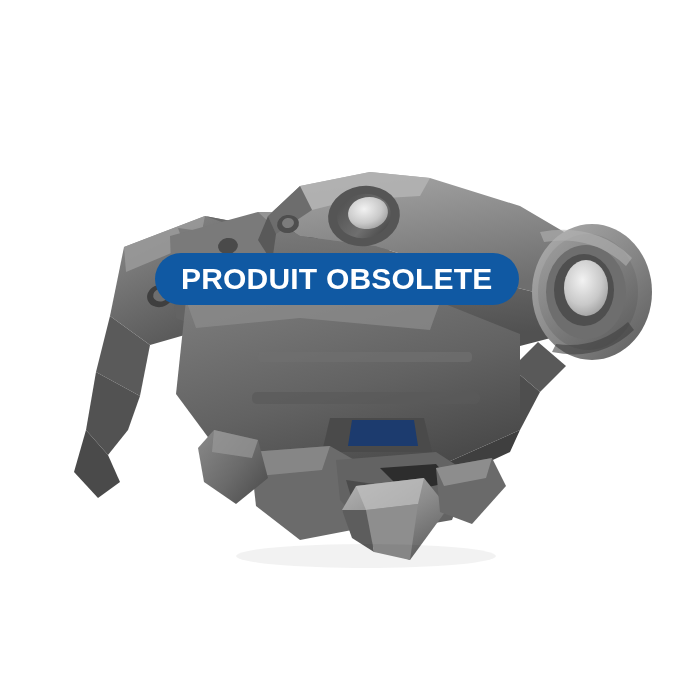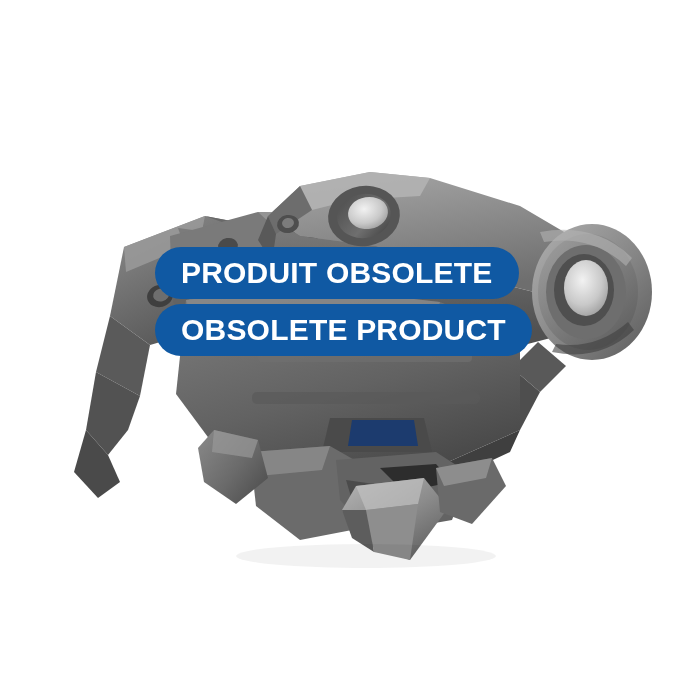--- a/index.html
+++ b/index.html
@@ -30,21 +30,21 @@
   #product-render svg {
     display: block;
     width: 700px;
     height: 700px;
   }
 
   
   #badge-stack {
     position: absolute;
     left: 155px;
-    top: 247px;
+    top: 253px;
     display: flex;
     flex-direction: column;
     gap: 5px;
     align-items: flex-start;
     z-index: 20;
   }
 
   .badge {
     display: flex;
     align-items: center;
@@ -210,21 +210,18 @@
       <ellipse cx="366" cy="556" rx="130" ry="12" fill="#000000" opacity="0.05"></ellipse>
     </svg>
   </div>
 
   <div id="badge-stack">
 
     <div class="badge">
       <span class="badge-label">PRODUIT OBSOLETE</span>
     </div>
 
-    <div class="badge">
-      <span class="badge-label">OBSOLETE PRODUCT</span>
-    </div>
 
 
 
   </div>
 
 </div>
 
 </body></html>

